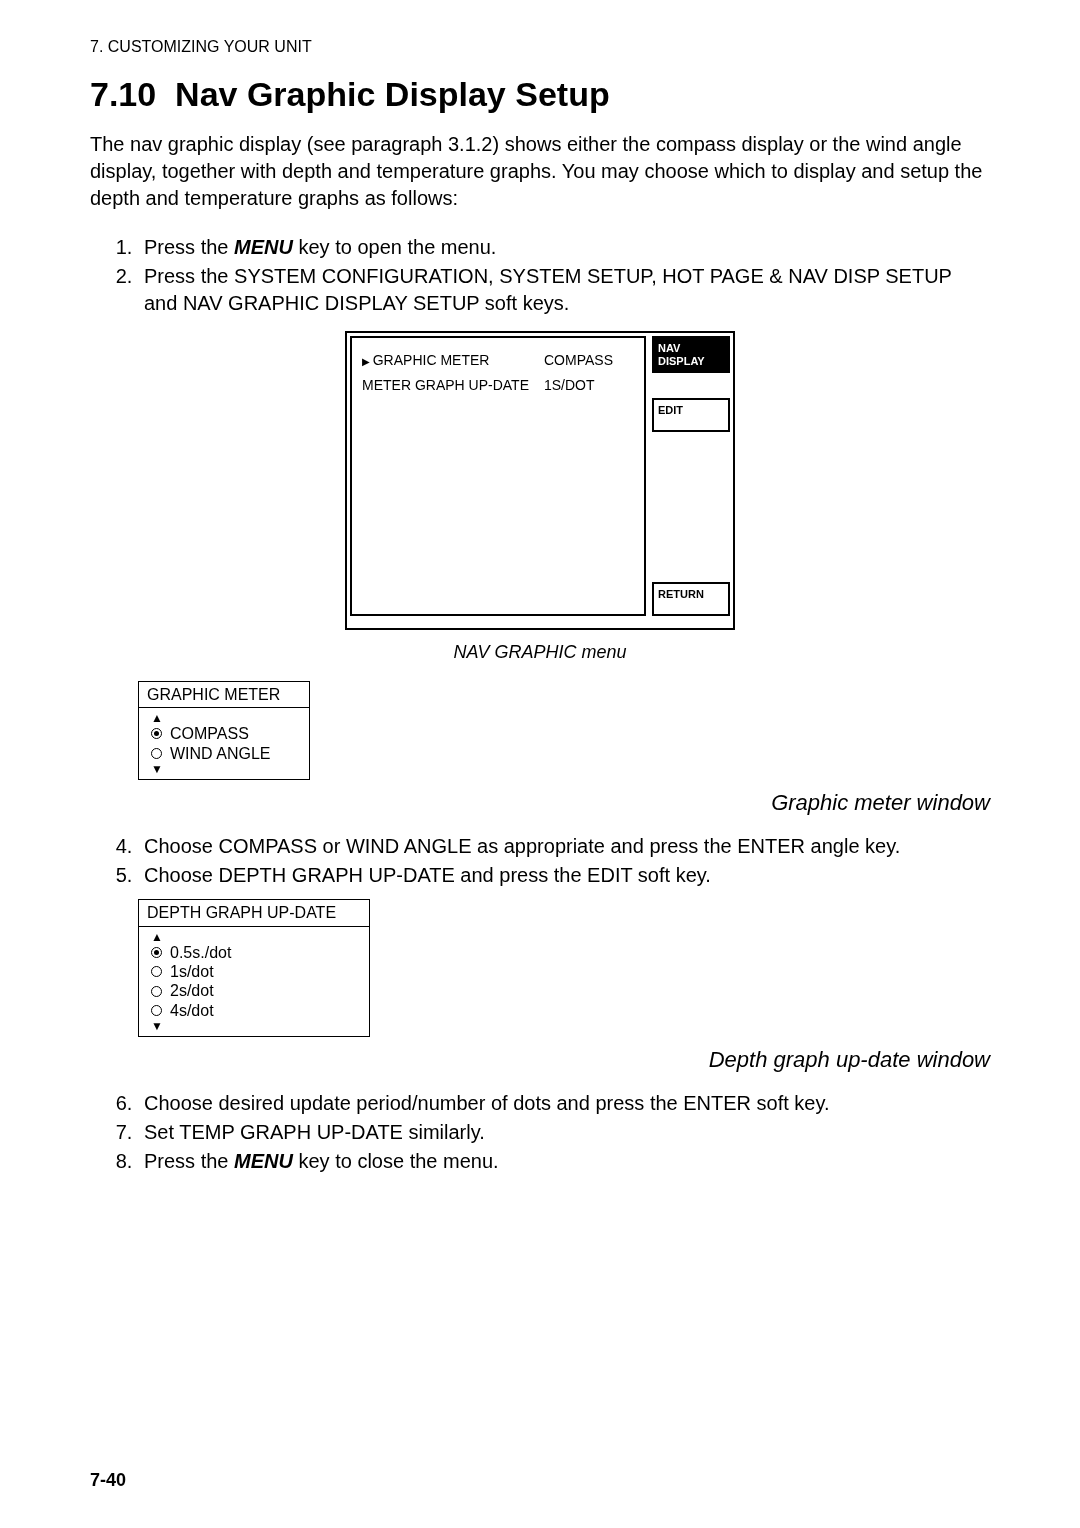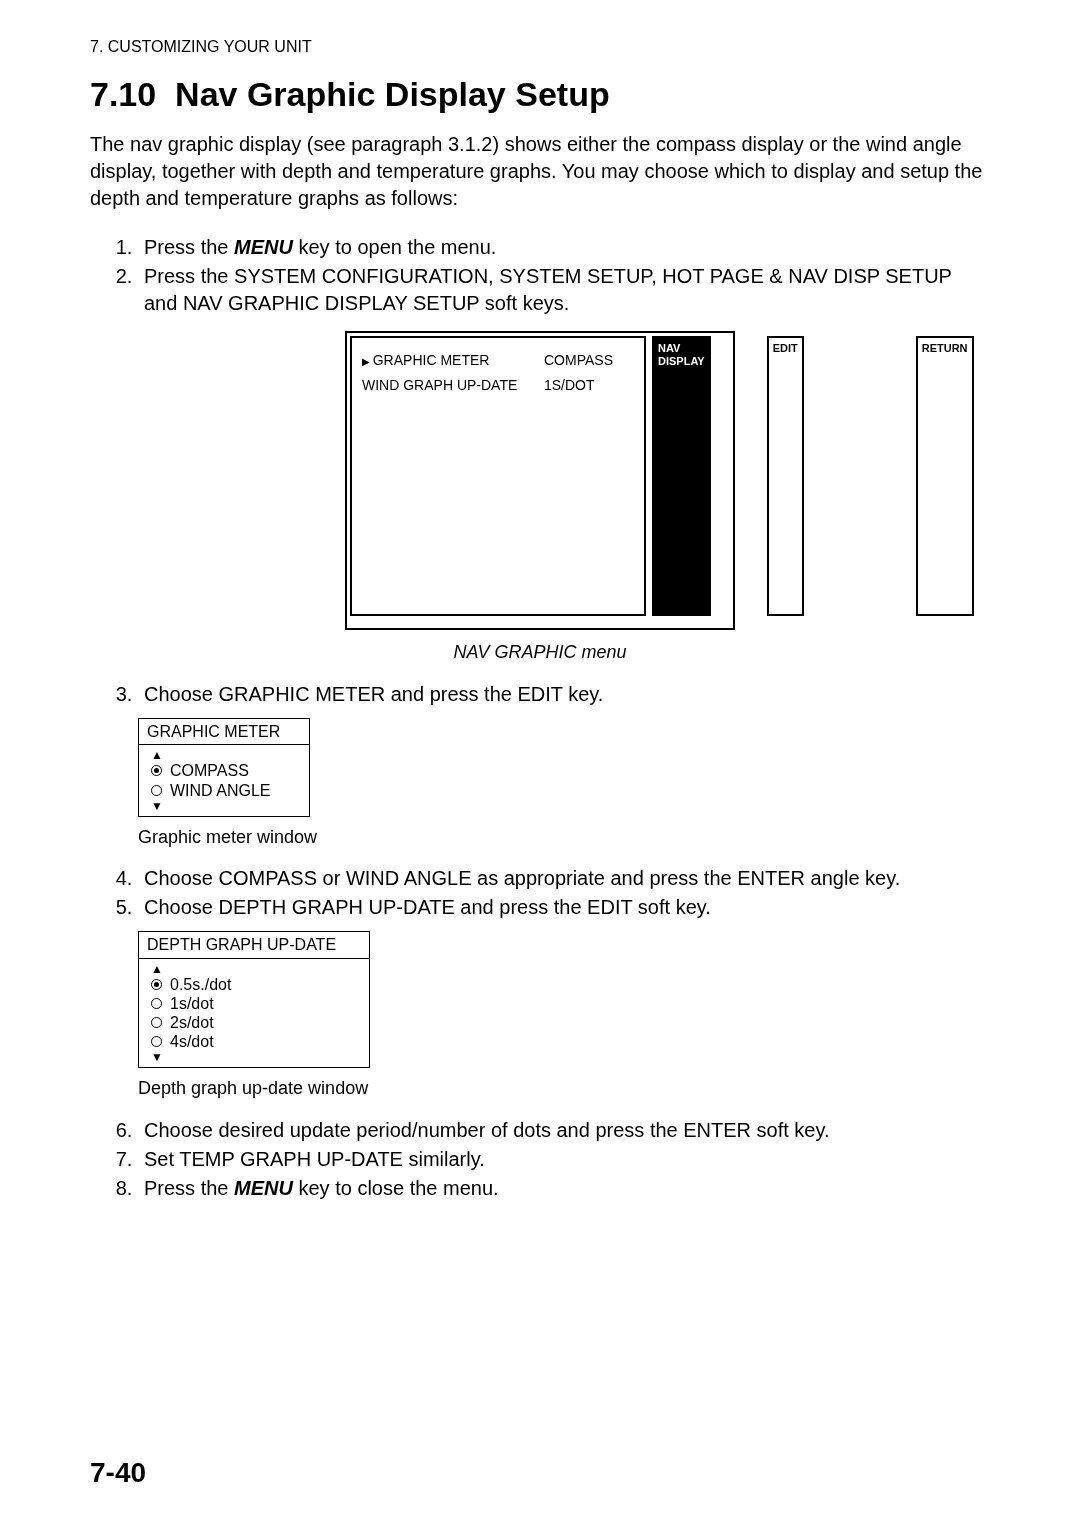--- a/index.html
+++ b/index.html
@@ -39,29 +39,31 @@
     padding-left: 6px;
   }
   .bold { font-weight: bold; font-style: italic; }
   .caption {
     font-style: italic;
     font-size: 18px;
     text-align: center;
     margin: 10px 0 16px 0;
   }
   .caption-left {
-    font-size: 18px;
+    font-style: italic;
+    font-size: 22px;
     margin: 8px 0 16px 48px;
+    text-align: right;
   }
   .page-num {
     position: absolute;
     left: 90px;
     bottom: 36px;
     font-weight: bold;
-    font-size: 28px;
+    font-size: 18px;
   }
 
   
   .fig-nav {
     width: 390px;
     margin: 14px auto 4px auto;
   }
   .fig-nav-outer {
     border: 2px solid #000;
     padding: 3px 3px 12px 3px;
@@ -87,21 +89,22 @@
   .fig-nav-left td.val { padding: 3px 0; text-align: left; width: 90px; }
   .row-pointer::before {
     content: "▶";
     font-size: 10px;
     margin-right: 3px;
   }
   .row-indent { padding-left: 12px; }
   .fig-nav-right {
     width: 78px;
     display: flex;
-    gap: 56px;
+    flex-direction: column;
+    gap: 25px;
   }
   .softkey {
     border: 2px solid #000;
     font-size: 11px;
     font-weight: bold;
     padding: 4px 4px;
     text-align: left;
     line-height: 1.1;
     min-height: 22px;
   }
@@ -174,43 +177,40 @@
     <div class="fig-nav-outer">
       <div class="fig-nav-split">
         <div class="fig-nav-left">
           <table>
             <tbody>
                 <tr>
               <td class="lbl"><span class="row-pointer">GRAPHIC METER</span></td>
               <td class="val">COMPASS</td>
             </tr>
             <tr>
-              <td class="lbl row-indent">WIND GRAPH UP-DATE</td>
+              <td class="lbl row-indent">METER GRAPH UP-DATE</td>
               <td class="val">1S/DOT</td>
             </tr>
           </tbody>
             </table>
         </div>
         <div class="fig-nav-right">
           <div class="softkey inverse">
             <span>NAV</span><br>
             <span>DISPLAY</span>
           </div>
           <div class="softkey">EDIT</div>
           <div class="spacer"></div>
           <div class="softkey">RETURN</div>
         </div>
       </div>
     </div>
   </div>
   <div class="caption">NAV GRAPHIC menu</div>
 
-  <ol class="steps" start="3">
-    <li>Choose GRAPHIC METER and press the EDIT key.</li>
-  </ol>
 
   <div class="opt-win">
     <div class="opt-title">GRAPHIC METER</div>
     <div class="opt-body">
       <div class="arrow">▲</div>
       <div class="opt-row">
         <span class="radio sel"></span>
         <span>COMPASS</span>
       </div>
       <div class="opt-row">

